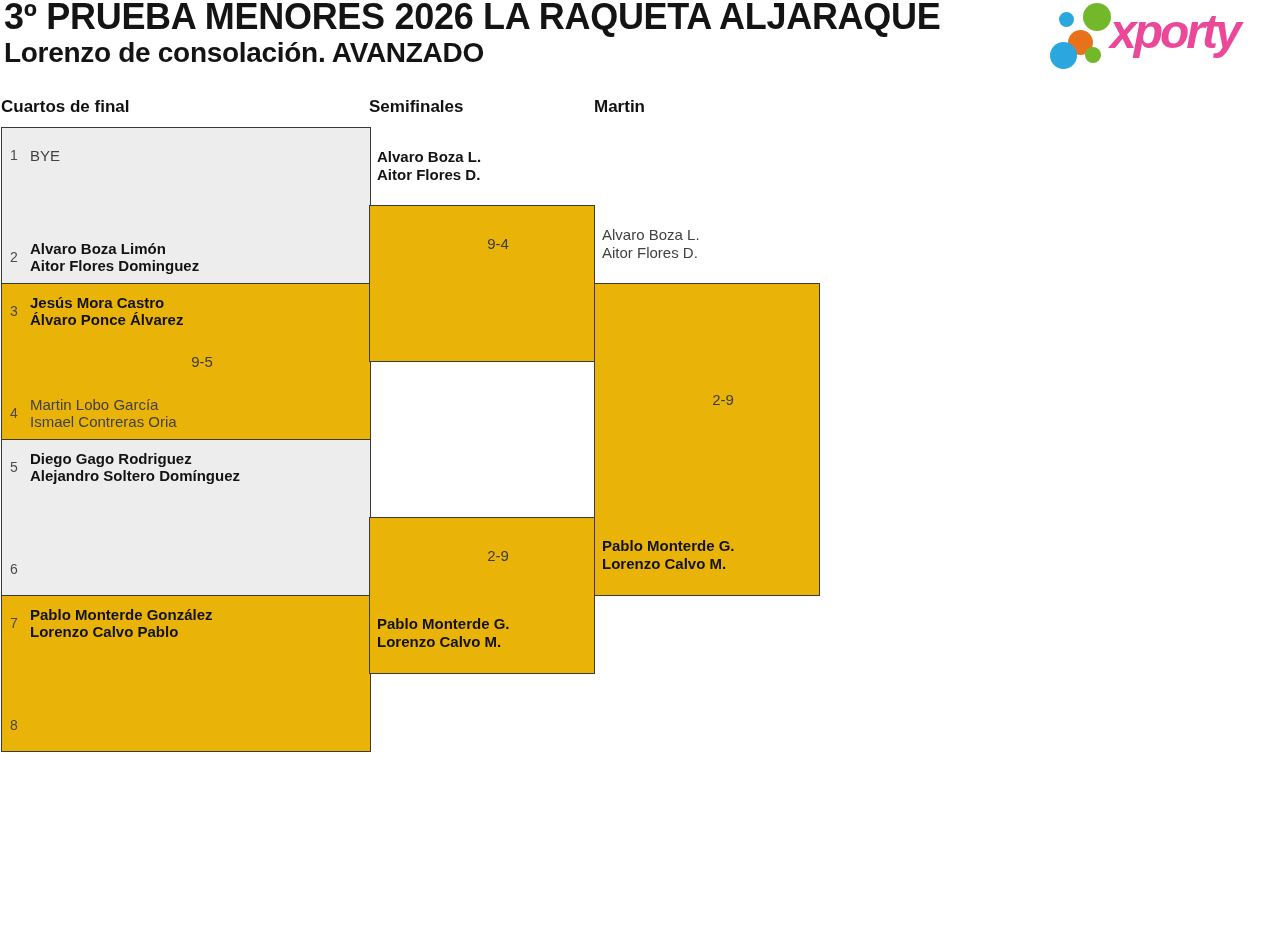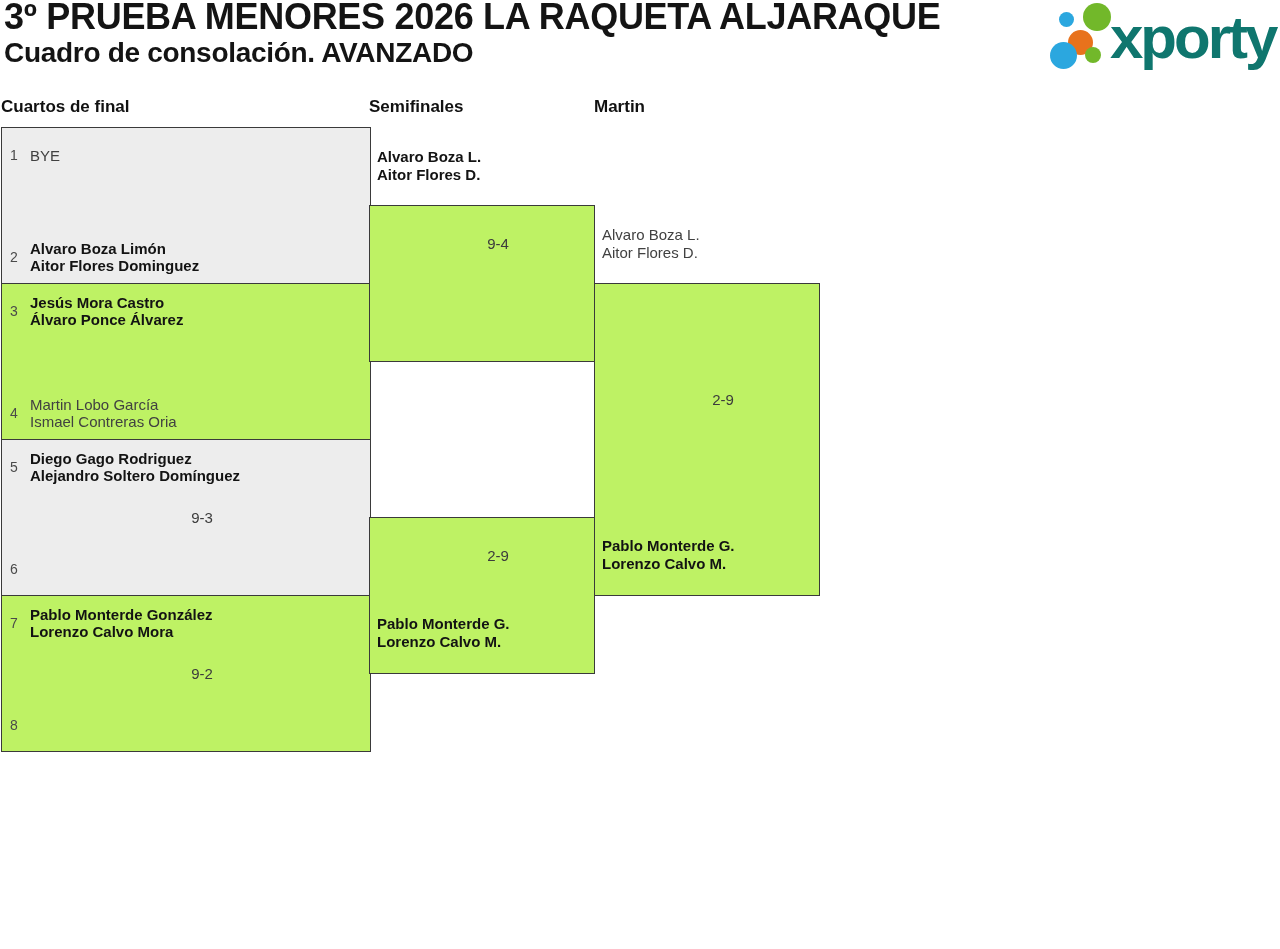--- a/index.html
+++ b/index.html
@@ -13,30 +13,30 @@
   .subtitle{position:absolute;left:4px;top:37px;margin:0;font-size:28px;line-height:32px;
          font-weight:700;letter-spacing:-0.3px;color:#141414;}
   
   .logo{position:absolute;left:1048px;top:3px;width:228px;height:68px;cursor:pointer;}
   .dot{position:absolute;border-radius:50%;}
   .dot.blue-sm  {left:11px;top:9px;width:15px;height:15px;background:#2ba7df;}
   .dot.green-lg {left:35px;top:0px;width:28px;height:28px;background:#72b82a;}
   .dot.orange-md{left:20px;top:27px;width:25px;height:25px;background:#e8721c;}
   .dot.blue-lg  {left:2px;top:39px;width:27px;height:27px;background:#2ba7df;}
   .dot.green-sm {left:37px;top:44px;width:16px;height:16px;background:#72b82a;}
-  .brand{position:absolute;left:62px;top:5px;font-size:60px;line-height:1;
-         font-weight:700;letter-spacing:-3px;color:#0f766e;}
+  .brand{position:absolute;left:62px;top:5px;font-size:48px;line-height:1;
+         font-weight:700;letter-spacing:-3px;color:#ec4899;font-style:italic;}
   
   .round-header{position:absolute;top:97px;font-size:17px;font-weight:700;color:#111;
                 }
   .rh1{left:1px;width:369px;}
   .rh2{left:369px;width:226px;}
   .rh3{left:594px;width:226px;}
   
-  .match{position:absolute;box-sizing:border-box;border:1px solid #3a3a3a;background:#bef264;}
+  .match{position:absolute;box-sizing:border-box;border:1px solid #3a3a3a;background:#eab308;}
   .qf{left:1px;width:370px;height:157px;}
   .qf.shaded{background:#ededed;}
   .sf{left:369px;width:226px;height:157px;}
   .fin{left:594px;width:226px;height:313px;}
   
   .slot{position:absolute;left:8px;right:6px;height:34px;display:flex;align-items:center;}
   .slot.top{top:10px;}
   .slot.bottom{bottom:9px;}
   .seed{width:20px;flex:none;font-size:14px;color:#4a4a4a;}
   .names{display:flex;flex-direction:column;font-size:15px;line-height:17px;color:#414141;}
@@ -52,21 +52,21 @@
   .adv.above{bottom:calc(100% + 22px);}
   .adv.inside{bottom:22px;}
   .adv .names{font-size:15px;line-height:18px;}
 </style>
 </head>
 <body>
 
 <div class="page">
 
   <h1 class="title">3º PRUEBA MENORES 2026 LA RAQUETA ALJARAQUE</h1>
-  <h2 class="subtitle">Cuadro de consolación. AVANZADO</h2>
+  <h2 class="subtitle">Lorenzo de consolación. AVANZADO</h2>
 
   <div class="logo">
     <span class="dot blue-sm"></span>
     <span class="dot green-lg"></span>
     <span class="dot orange-md"></span>
     <span class="dot blue-lg"></span>
     <span class="dot green-sm"></span>
     <span class="brand">xporty</span>
   </div>
 
@@ -93,52 +93,51 @@
   </section>
 
   <section class="match qf" style="top:283px">
     <div class="slot top">
       <span class="seed">3</span>
       <span class="names bold">
         <span>Jesús Mora Castro</span>
         <span>Álvaro Ponce Álvarez</span>
       </span>
     </div>
+    <div class="score">9-5</div>
     <div class="slot bottom">
       <span class="seed">4</span>
       <span class="names">
         <span>Martin Lobo García</span>
         <span>Ismael Contreras Oria</span>
       </span>
     </div>
   </section>
 
   <section class="match qf shaded" style="top:439px">
     <div class="slot top">
       <span class="seed">5</span>
       <span class="names bold">
         <span>Diego Gago Rodriguez</span>
         <span>Alejandro Soltero Domínguez</span>
       </span>
     </div>
-    <div class="score">9-3</div>
     <div class="slot bottom">
       <span class="seed">6</span>
     </div>
   </section>
 
   <section class="match qf" style="top:595px">
     <div class="slot top">
       <span class="seed">7</span>
       <span class="names bold">
         <span>Pablo Monterde González</span>
-        <span>Lorenzo Calvo Mora</span>
+        <span>Lorenzo Calvo Pablo</span>
       </span>
     </div>
-    <div class="score">9-2</div>
     <div class="slot bottom">
       <span class="seed">8</span>
     </div>
   </section>
 
   <section class="match sf" style="top:205px">
     <div class="adv above">
       <span class="names bold">
         <span>Alvaro Boza L.</span>
         <span>Aitor Flores D.</span>

